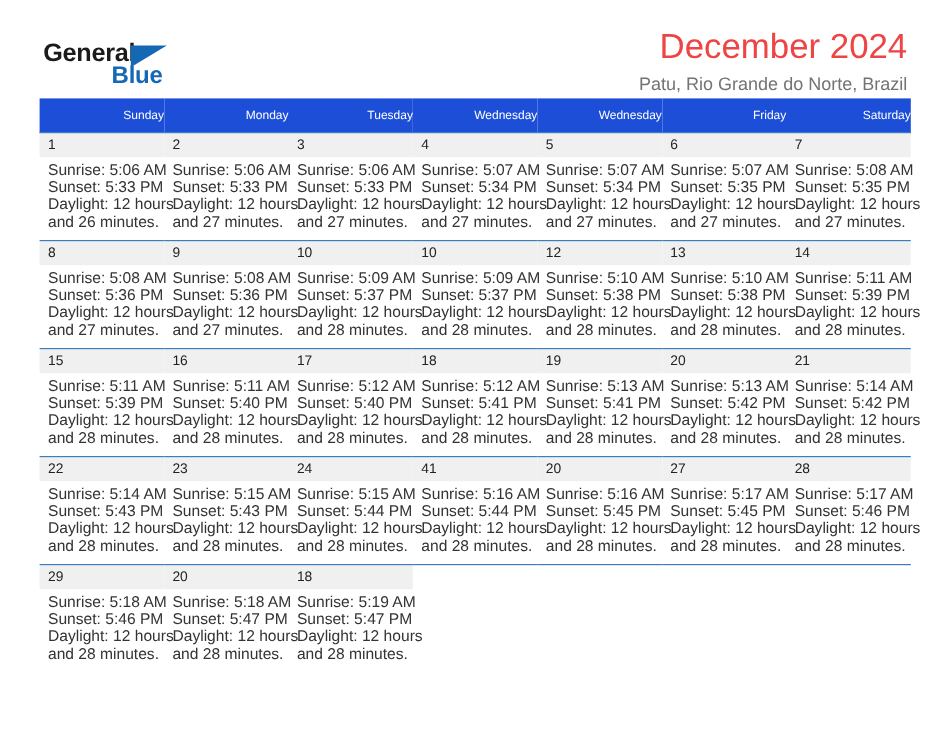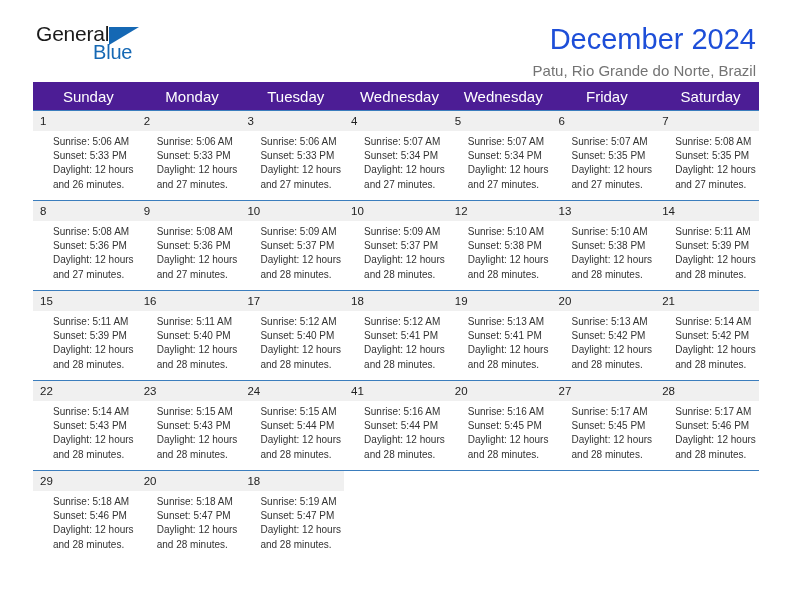--- a/index.html
+++ b/index.html
@@ -25,23 +25,24 @@
   
   .header {
     position: relative;
     height: 72px;
     padding-top: 22px;
     box-sizing: border-box;
   }
   .logo {
     position: absolute;
     left: 3px;
-    top: 22px;
+    top: 33px;
     width: 200px;
     height: 50px;
+    font-weight: bold;
   }
   .logo-general {
     position: absolute;
     left: 0;
     top: 0;
     font-size: 21px;
     letter-spacing: -0.2px;
     color: #1b1b1b;
     font-family: "Liberation Sans", sans-serif;
   }
@@ -63,46 +64,46 @@
     letter-spacing: -0.2px;
   }
 
   .title-block {
     text-align: right;
     padding-right: 3px;
   }
   .cal-title {
     font-size: 29px;
     font-weight: normal;
-    color: #1d4ed8;
+    color: #ef4444;
     line-height: 34px;
     margin: 0;
   }
   .cal-subtitle {
     font-size: 15px;
     color: #737373;
     line-height: 22px;
     margin: 4px 0 0 0;
   }
 
   
   .cal-wrap {
     margin-top: 10px;
   }
   table.calendar {
     width: 726px;
     border-collapse: collapse;
     table-layout: fixed;
   }
   table.calendar th {
-    background: #4c1d95;
+    background: #1d4ed8;
     color: #ffffff;
     font-weight: normal;
-    font-size: 15px;
-    text-align: center;
+    font-size: 10px;
+    text-align: right;
     padding: 5px 0 5px 7px;
     height: 18px;
     vertical-align: middle;
   }
   td.daycell {
     vertical-align: top;
     padding: 0;
     border-top: 1px solid #3b7dbd;
     height: 89px;
     width: 103.7px;
@@ -115,24 +116,23 @@
     font-size: 11.5px;
     color: #222222;
     padding: 4px 0 3px 7px;
     line-height: 13px;
   }
   tr.week-odd .daynum {
     background: #f0f0f0;
   }
   .dayinfo {
     padding: 4px 6px 0 7px;
-    font-size: 10px;
+    font-size: 13px;
     line-height: 14.2px;
     color: #333333;
-    margin-left: 13px;
   }
   .dayinfo div {
     white-space: nowrap;
   }
 </style>
 </head>
 <body>
 
 <div class="page">
 

